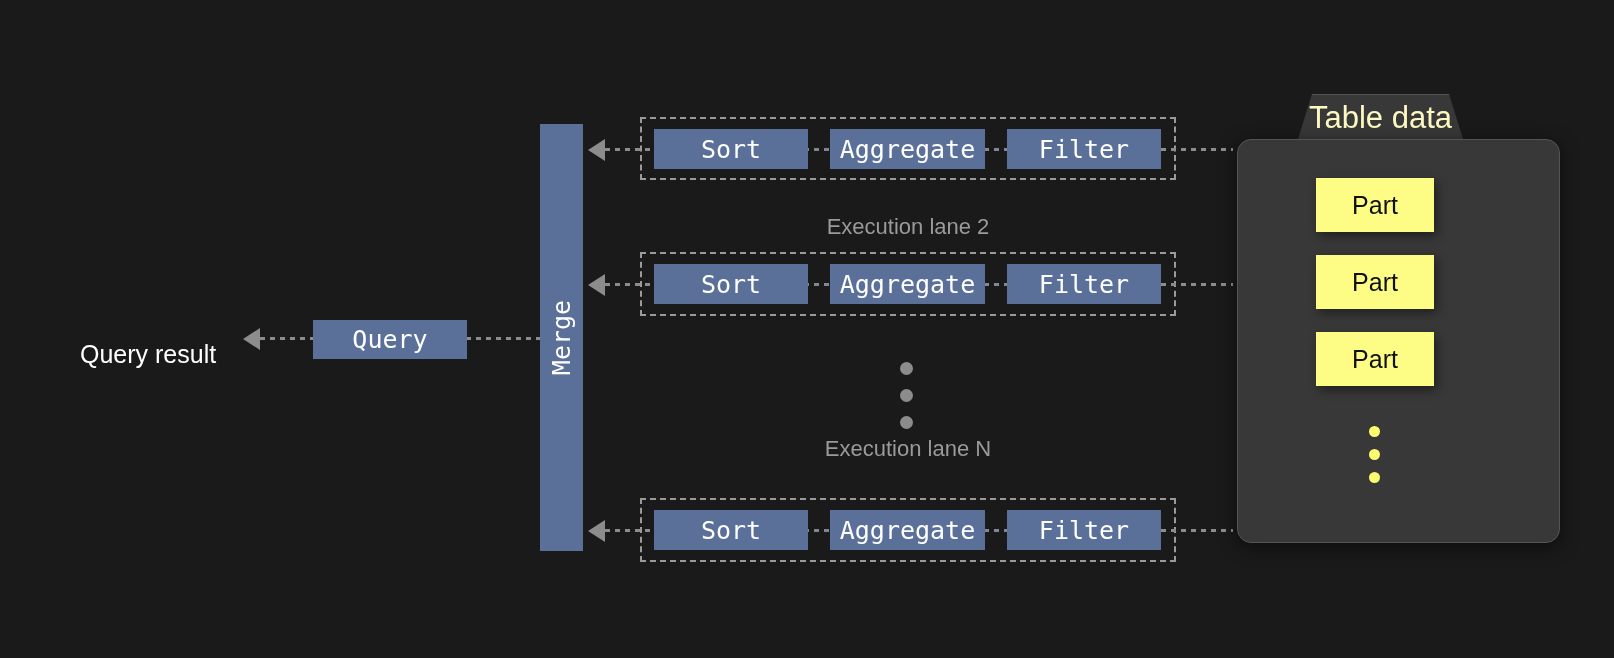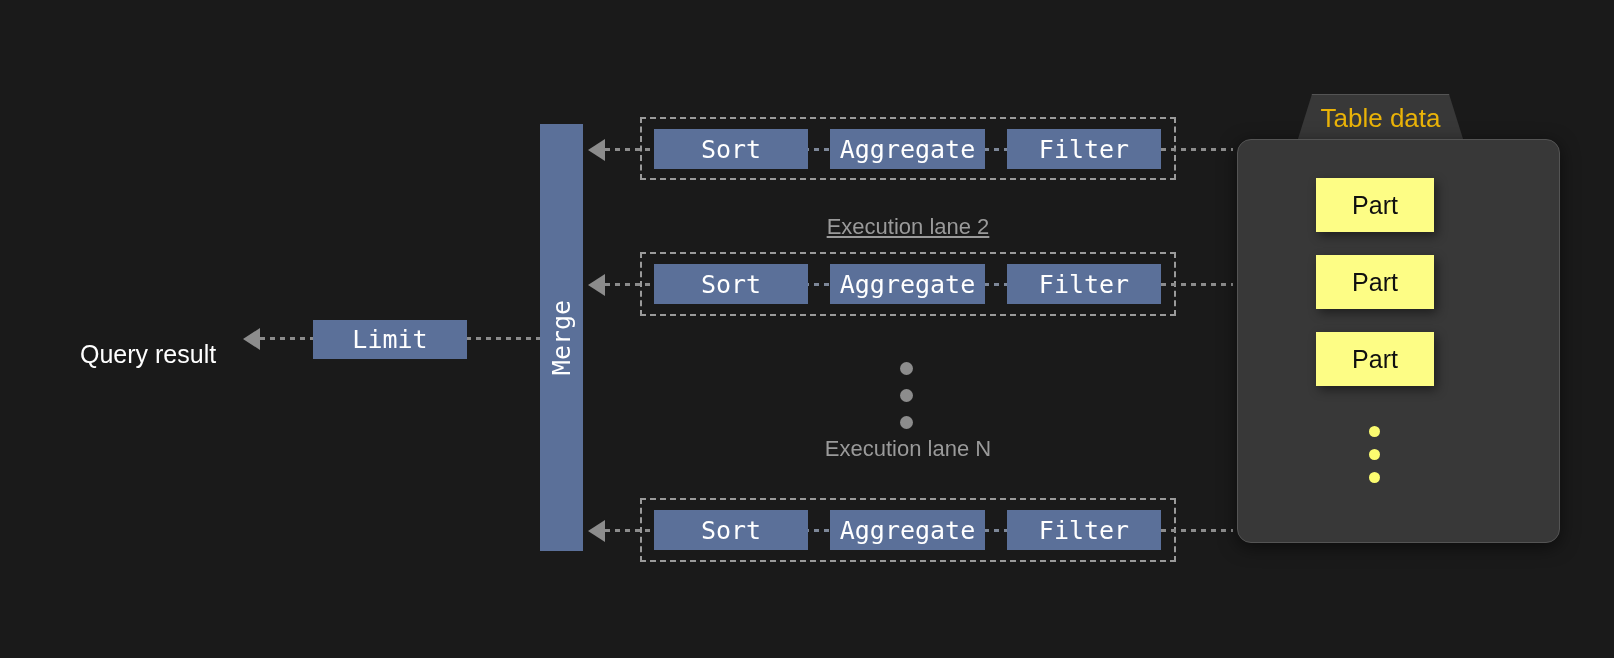--- a/index.html
+++ b/index.html
@@ -111,23 +111,23 @@
     display:flex;
     align-items:center;
     justify-content:center;
   }
   .table-tab-inner{
     position:absolute;
     inset:0;
     display:flex;
     align-items:center;
     justify-content:center;
-    color:#eab308;
-    font-family:"Liberation Sans", sans-serif;
-    font-size:26px;
+    color:#fef9c3;
+    font-family:"Liberation Sans", sans-serif;
+    font-size:31px;
     white-space:nowrap;
     padding-bottom:2px;
   }
   .part-box{
     position:absolute;
     background:#fdfd85;
     color:#101010;
     font-family:"Liberation Sans", sans-serif;
     font-size:25px;
     display:flex;
@@ -142,21 +142,21 @@
 <div id="canvas">
 
   <div class="query-result" style="left:62px; top:340px;margin-left:18px;">Query result</div>
 
   <div class="arrow-left" style="left:243px; top:328px;"></div>
   <div class="dotline" style="left:260px; top:337px; width:56px;"></div>
 
   <div class="dotline" style="left:316px; top:337px; width:226px;"></div>
 
   <div class="op-box" style="left:313px; top:320px; width:154px; height:39px;">
-    <span>Limit</span>
+    <span>Query</span>
   </div>
 
   <div class="merge-bar" style="left:540px; top:124px; width:43px; height:427px;">
     <span class="merge-label">Merge</span>
   </div>
 
 
   <div class="arrow-left" style="left:588px; top:139px;"></div>
   <div class="dotline" style="left:605px; top:148px; width:52px;"></div>
 
@@ -168,21 +168,21 @@
   <div class="op-box" style="left:654px; top:129px; width:154px; height:40px;">
     <span>Sort</span>
   </div>
   <div class="op-box" style="left:830px; top:129px; width:155px; height:40px;">
     <span>Aggregate</span>
   </div>
   <div class="op-box" style="left:1007px; top:129px; width:154px; height:40px;">
     <span>Filter</span>
   </div>
 
-  <div class="lane-title" style="left:640px; top:214px; width:536px;text-decoration:underline;">Execution lane 2</div>
+  <div class="lane-title" style="left:640px; top:214px; width:536px;">Execution lane 2</div>
 
   <div class="arrow-left" style="left:588px; top:274px;"></div>
   <div class="dotline" style="left:605px; top:283px; width:52px;"></div>
 
   <div class="lane-group" style="left:640px; top:252px; width:536px; height:64px;"></div>
 
   <div class="dotline dim" style="left:654px; top:283px; width:507px;"></div>
   <div class="dotline" style="left:1161px; top:283px; width:72px;"></div>
 
   <div class="op-box" style="left:654px; top:264px; width:154px; height:40px;">

